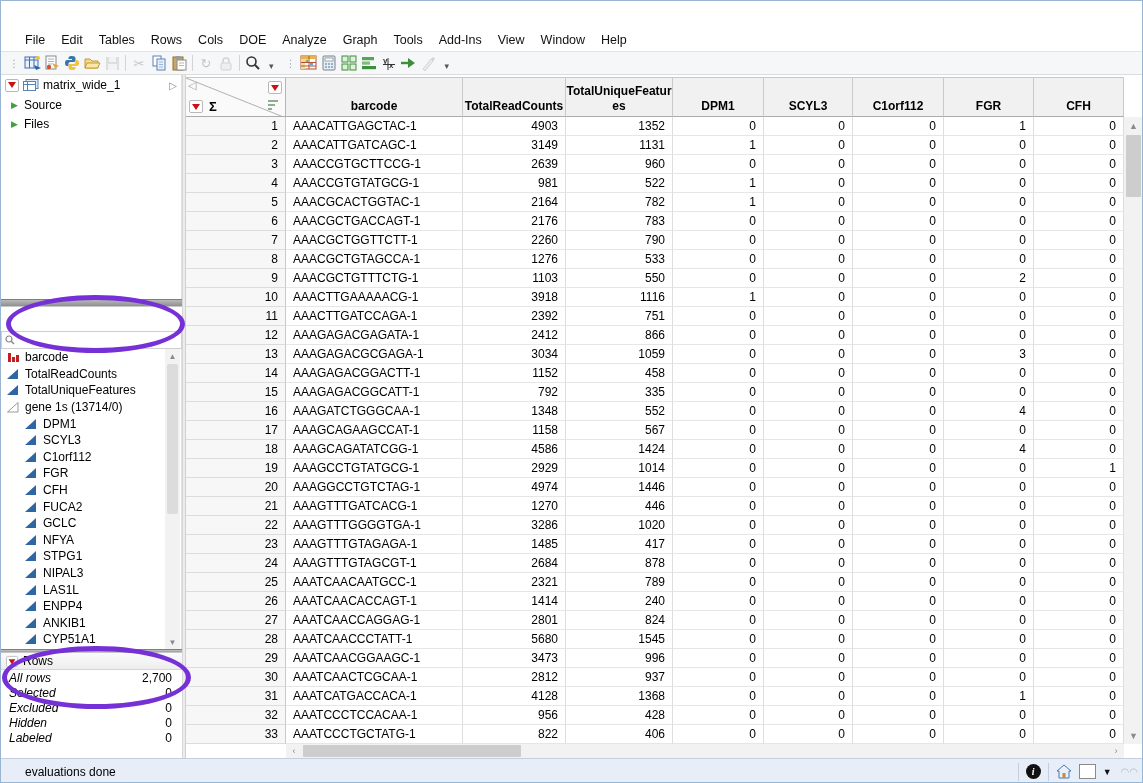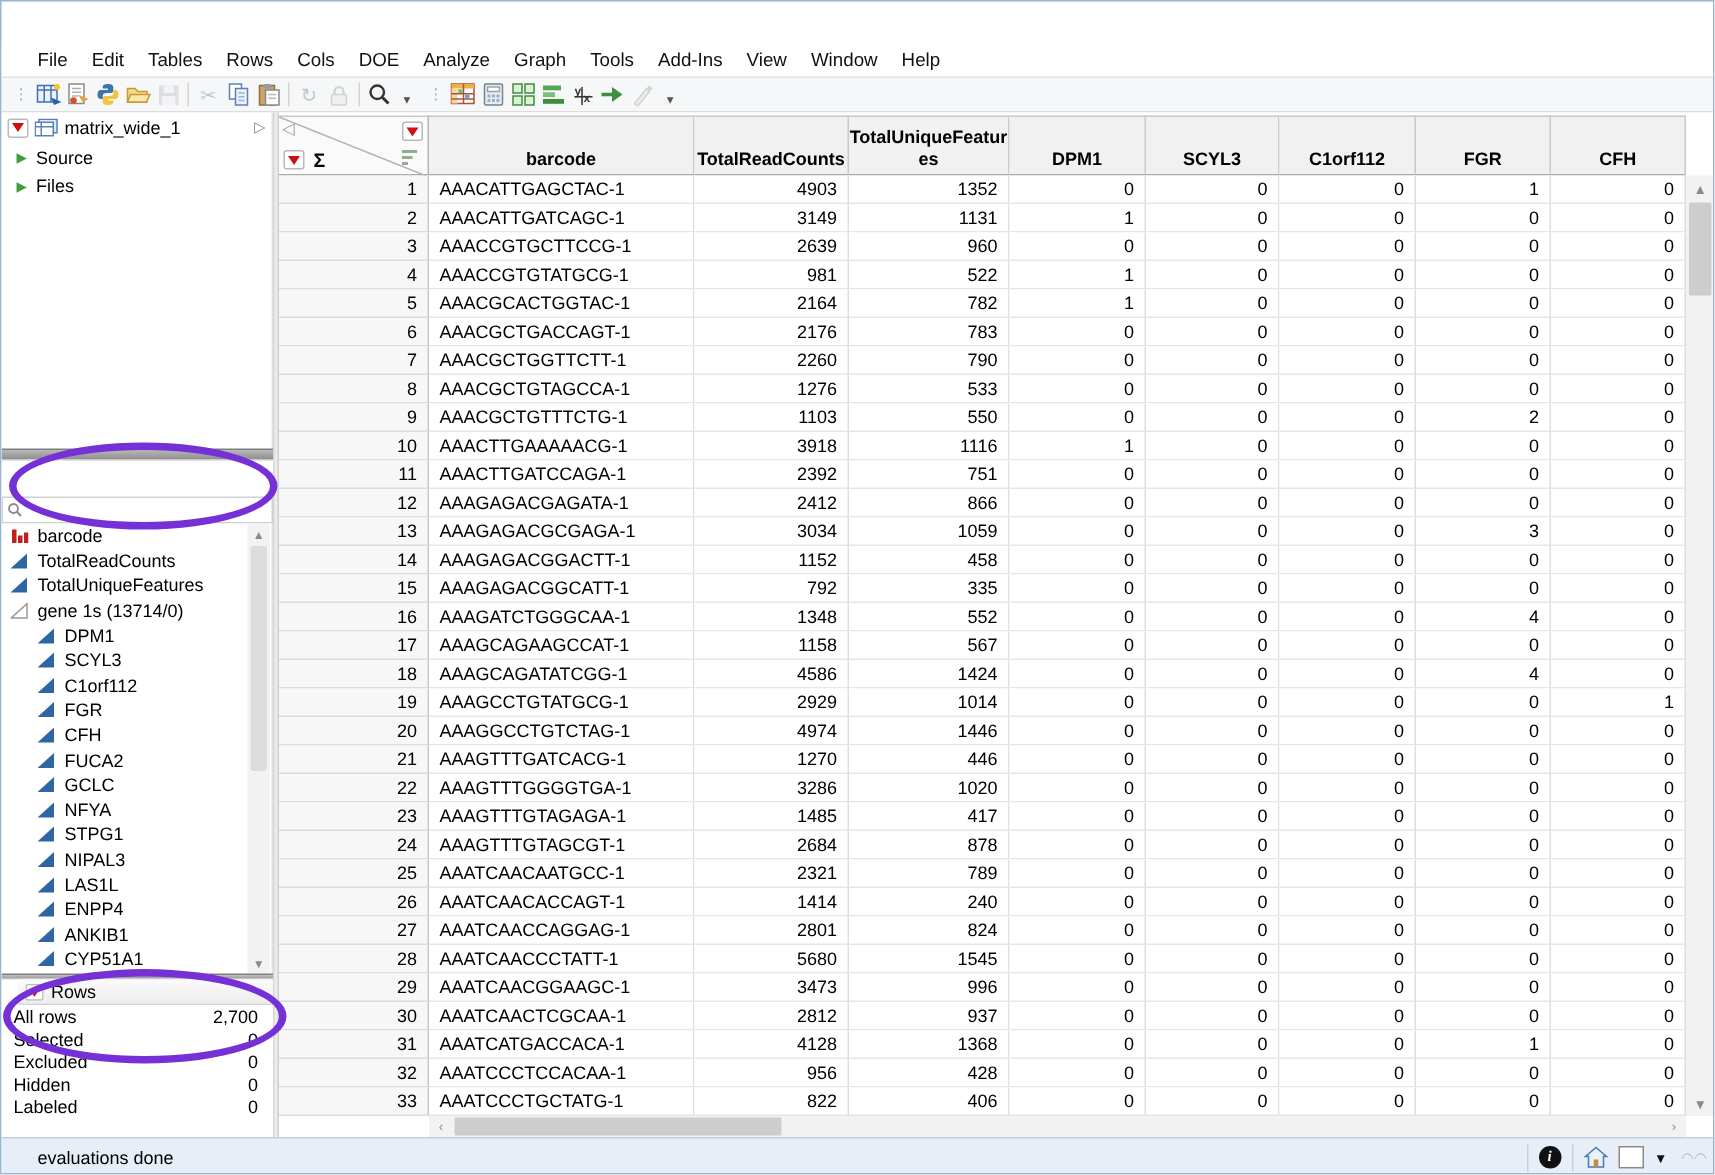--- a/index.html
+++ b/index.html
@@ -24,21 +24,21 @@
   
   #toolbar { position:absolute; left:0; top:50px; width:100%; height:24px;
     background:#f6f7f8; border-top:1px solid #e3e3e3; border-bottom:1px solid #dcdcdc;
     display:flex; align-items:center; padding-left:4px; }
   .grip { color:#9aa7b4; font-size:10px; letter-spacing:-1px; margin:0 4px; }
   .tb-icon { width:20px; height:20px; display:flex; align-items:center; justify-content:center; }
   .tb-sep { width:1px; height:16px; background:#d4d4d4; margin:0 3px; }
   .disabled { opacity:.35; filter:grayscale(1); }
   .overflow-chevron { color:#555; font-size:9px; margin:0 6px; align-self:flex-end; padding-bottom:3px; }
   
-  #sidebar { position:absolute; left:0; top:74px; width:181px; height:683px; background:#fff;padding-left:11px; }
+  #sidebar { position:absolute; left:0; top:74px; width:181px; height:683px; background:#fff; }
   #vsplit { position:absolute; left:181px; top:74px; width:4px; height:683px; background:#ececec;
     border-left:1px solid #d7d7d7; border-right:1px solid #cfcfcf; }
   .panel-abs { position:absolute; left:0; width:181px; }
   #table-panel { top:0; height:224px; border-right:1px solid #e0e0e0; }
   .tp-row { display:flex; align-items:center; height:20px; padding:1px 4px; }
   .tp-title { flex:1; margin-left:4px; }
   .rt-btn { width:14px; height:13px; background:#fff; border:1px solid #b9b9b9; border-radius:2px;
     display:inline-flex; align-items:center; justify-content:center; flex:none; }
   .rt-btn .tri { width:0; height:0; border-left:4px solid transparent; border-right:4px solid transparent;
     border-top:6px solid #cc1111; }
@@ -66,21 +66,21 @@
   .list-scroll { position:absolute; right:1px; top:0; width:15px; height:300px; background:#f2f2f2; }
   .list-scroll .arr { height:14px; display:flex; align-items:center; justify-content:center;
     color:#8a8a8a; font-size:8px; }
   .list-scroll .arr.dn { position:absolute; bottom:0; width:100%; }
   .list-scroll .thumb { position:absolute; top:15px; left:2px; width:11px; height:150px; background:#dcdcdc; border-radius:2px; }
   #rows-panel-header { top:578px; height:17px; background:linear-gradient(#fbfbfb,#ededed);
     border-bottom:1px solid #d4d4d4; display:flex; align-items:center; padding:0 4px; position:absolute; width:181px; }
   #rows-panel-header .rt-btn { transform:scale(.85); }
   #rows-stats { position:absolute; left:0; top:595px; width:181px; }
   .stat-row { display:flex; height:15px; align-items:center; padding:0 10px 0 8px; }
-  .stat-label { flex:1; }
+  .stat-label { flex:1;font-style:italic; }
   .stat-value { text-align:right; }
   
   #table-area { position:absolute; left:185px; top:74px; width:958px; height:683px; background:#fff; }
   #grid-header { position:absolute; left:0; top:2px; height:40px; display:flex; }
   .hcell { background:#f1f1f1; border-top:1px solid #c9c9c9; border-right:1px solid #c9c9c9;
     border-bottom:1px solid #ababab; font-weight:bold; display:flex; align-items:flex-end;
     justify-content:center; text-align:center; padding-bottom:2px; overflow:hidden;
     overflow-wrap:anywhere; line-height:1.25; }
   #corner-cell { position:relative; width:100px; background:#fafafa;
     border-top:1px solid #c9c9c9; border-right:1px solid #b5b5b5; border-bottom:1px solid #ababab; }

